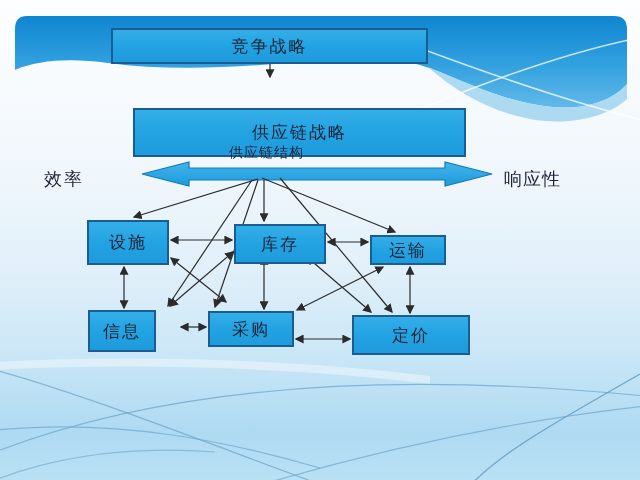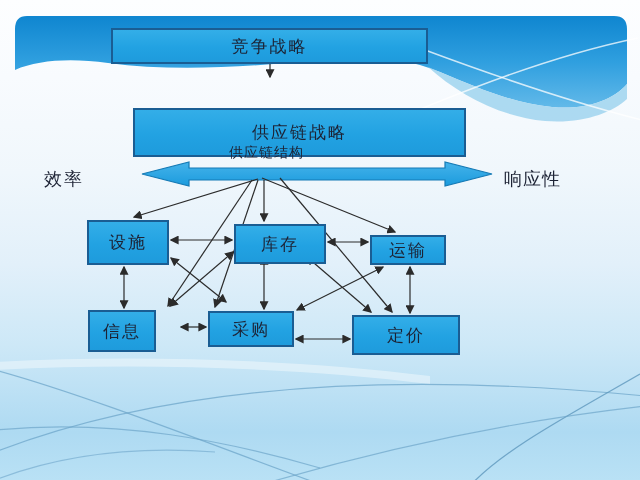--- a/index.html
+++ b/index.html
@@ -21,21 +21,21 @@
   .node span{letter-spacing:2px;}
   .strategy{font-size:17px;}
   .driver{font-size:17px;}
   .pos-competitive{left:111px;top:28px;width:317px;height:36px;}
   .pos-scstrategy{left:133px;top:80px;width:333px;height:49px;margin-top:28px;}
   .pos-facilities{left:87px;top:220px;width:82px;height:45px;}
   .pos-inventory{left:234px;top:224px;width:92px;height:40px;}
   .pos-transport{left:370px;top:235px;width:76px;height:30px;}
   .pos-information{left:88px;top:310px;width:68px;height:42px;}
   .pos-sourcing{left:208px;top:311px;width:86px;height:36px;}
-  .pos-pricing{left:352px;top:315px;width:108px;height:40px;}
+  .pos-pricing{left:352px;top:315px;width:118px;height:40px;}
   .floating-label{
     position:absolute;z-index:3;color:#1d2335;white-space:nowrap;
   }
   #structure-label{left:229px;top:144px;font-size:14px;letter-spacing:1px;}
   #label-efficiency{left:44px;top:167px;font-size:18px;letter-spacing:2px;}
   #label-responsiveness{left:504px;top:167px;font-size:18px;letter-spacing:1px;text-align:center;}
 </style>
 </head>
 <body>
 

